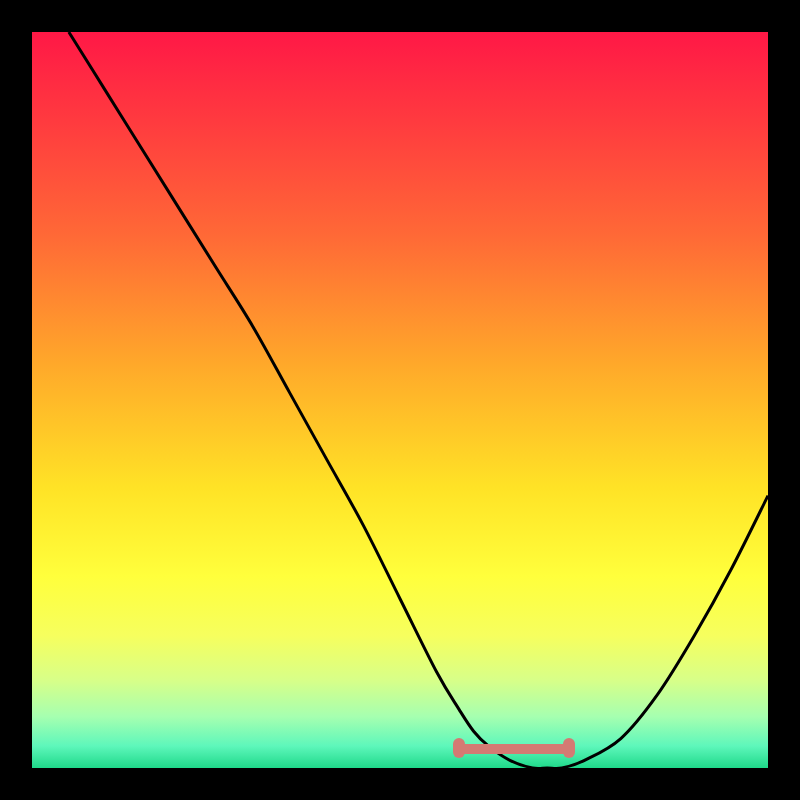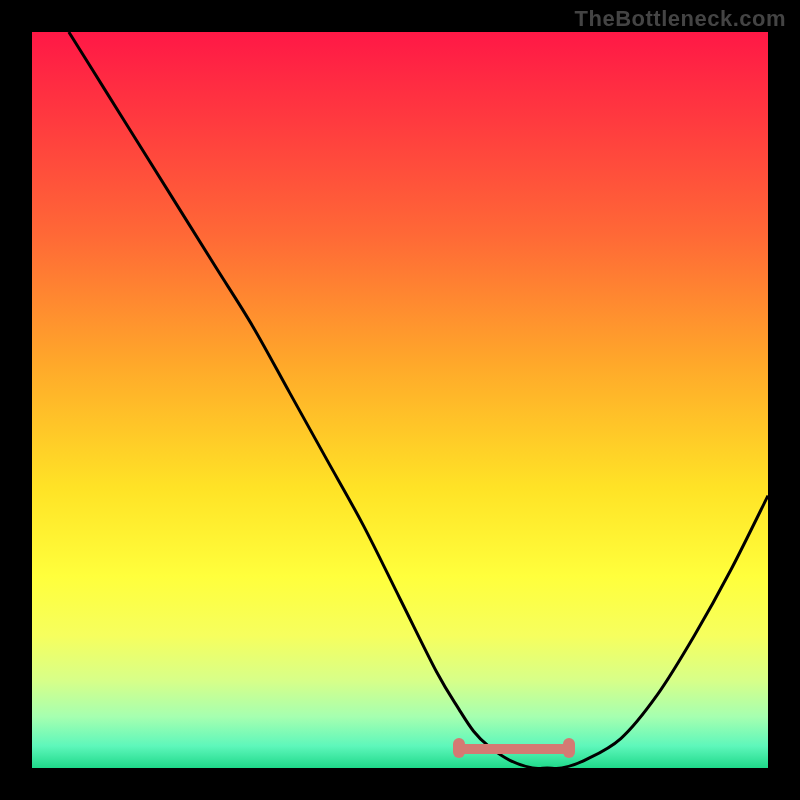--- a/index.html
+++ b/index.html
@@ -65,21 +65,20 @@
     width: 12px;
     height: 20px;
     border-radius: 6px;
     background: #d47a73;
   }
 </style>
 </head>
 <body>
 
 <div class="frame">
-  <div class="watermark">TheBottleneck.com</div>
 
   <div class="plot">
 
     <svg class="curve" viewBox="0 0 736 736" preserveAspectRatio="none">
       <path id="curvePath" d="M 36.800000000000004 0 C 42.93333333333334 9.813333333333333, 61.33333333333334 39.25333333333333, 73.60000000000001 58.879999999999995 C 85.86666666666667 78.50666666666666, 98.13333333333333 98.13333333333333, 110.39999999999999 117.75999999999999 C 122.66666666666666 137.38666666666666, 134.93333333333334 157.01333333333332, 147.20000000000002 176.64 C 159.4666666666667 196.26666666666665, 171.73333333333335 215.89333333333332, 184 235.51999999999998 C 196.26666666666665 255.14666666666665, 208.53333333333333 273.5466666666667, 220.79999999999998 294.40000000000003 C 233.06666666666663 315.2533333333334, 245.3333333333333 338.56, 257.59999999999997 360.64 C 269.8666666666666 382.71999999999997, 282.1333333333334 404.8, 294.40000000000003 426.88 C 306.6666666666667 448.96, 318.93333333333334 469.81333333333333, 331.2 493.12 C 343.46666666666664 516.4266666666667, 355.73333333333335 542.1866666666667, 368 566.72 C 380.26666666666665 591.2533333333333, 394.9866666666667 621.92, 404.8 640.3199999999999 C 414.61333333333334 658.7199999999999, 420.74666666666667 667.3066666666666, 426.88 677.12 C 433.0133333333333 686.9333333333334, 436.69333333333327 693.0666666666667, 441.59999999999997 699.2 C 446.50666666666666 705.3333333333334, 450.18666666666667 709.0133333333333, 456.32 713.92 C 462.4533333333333 718.8266666666666, 471.04 724.96, 478.40000000000003 728.64 C 485.76000000000005 732.3199999999999, 494.3466666666667 734.7733333333333, 500.48 736 C 506.61333333333334 737.2266666666667, 510.2933333333333 736, 515.1999999999999 736 C 520.1066666666666 736, 523.7866666666666 737.2266666666667, 529.92 736 C 536.0533333333333 734.7733333333333, 542.1866666666666 733.5466666666666, 552 728.64 C 561.8133333333334 723.7333333333333, 576.5333333333334 717.5999999999999, 588.8000000000001 706.56 C 601.0666666666667 695.52, 613.3333333333334 679.5733333333333, 625.6 662.4 C 637.8666666666667 645.2266666666667, 650.1333333333333 624.3733333333333, 662.4 603.52 C 674.6666666666666 582.6666666666666, 686.9333333333333 560.5866666666666, 699.1999999999999 537.28 C 711.4666666666666 513.9733333333334, 729.8666666666667 475.94666666666666, 736 463.68" fill="none" stroke="#000" stroke-width="3"></path>
     </svg>
 
     <div id="valleyBar" class="valley" style="left: 426.88px; width: 110.4px; top: 712px;"></div>
     <div id="markerL" class="marker" style="left: 420.88px; top: 706px;"></div>
     <div id="markerR" class="marker" style="left: 531.28px; top: 706px;"></div>

